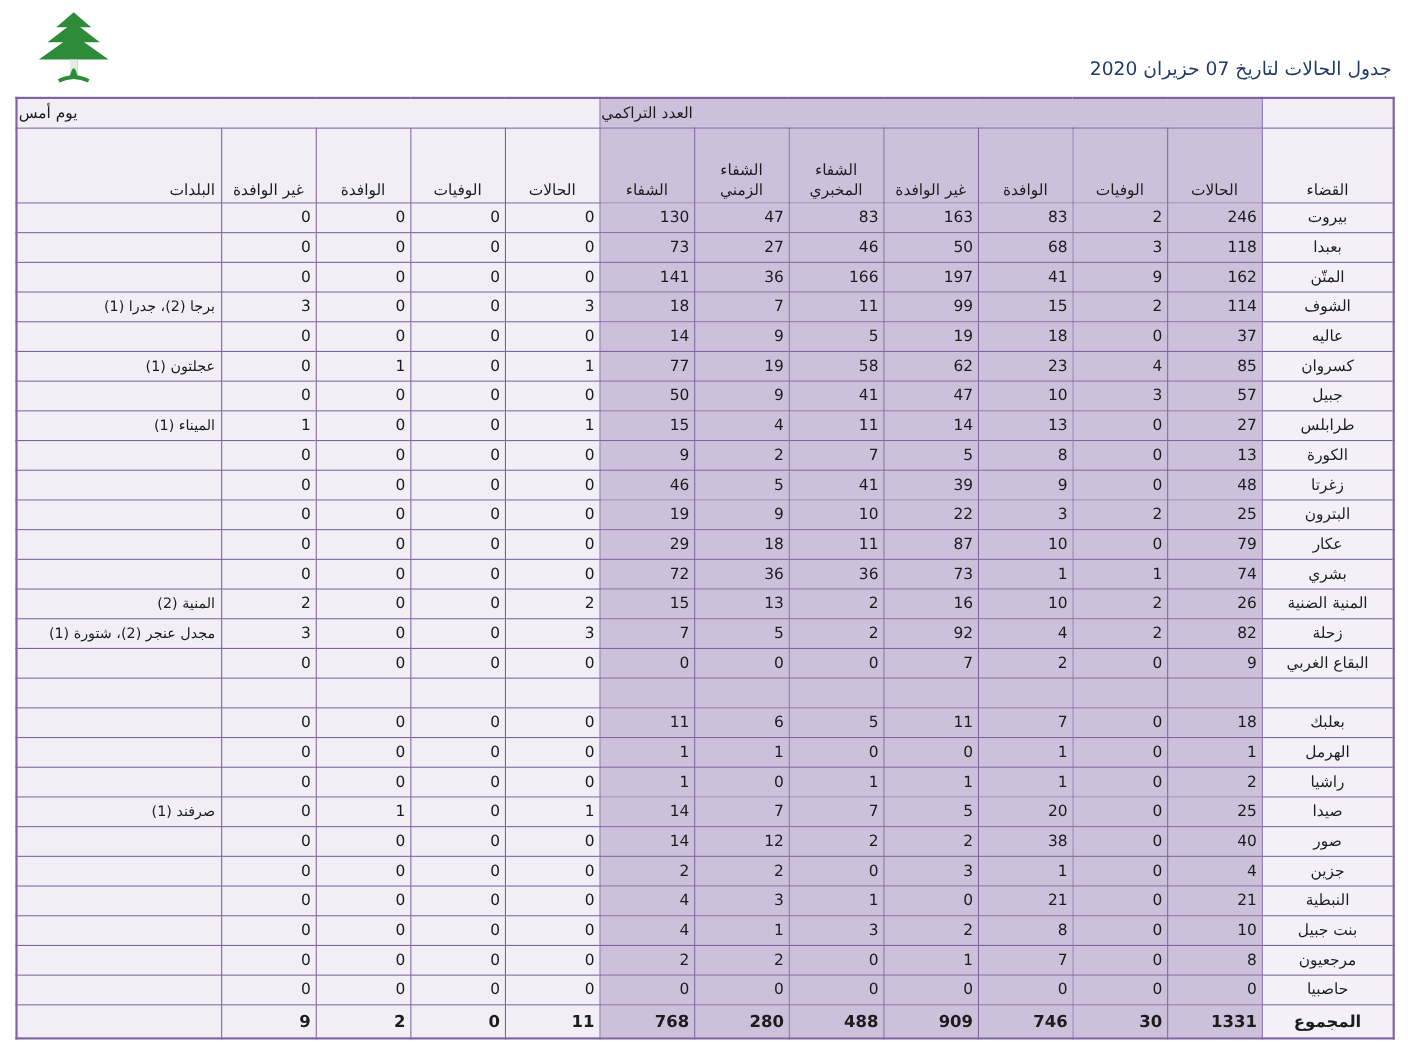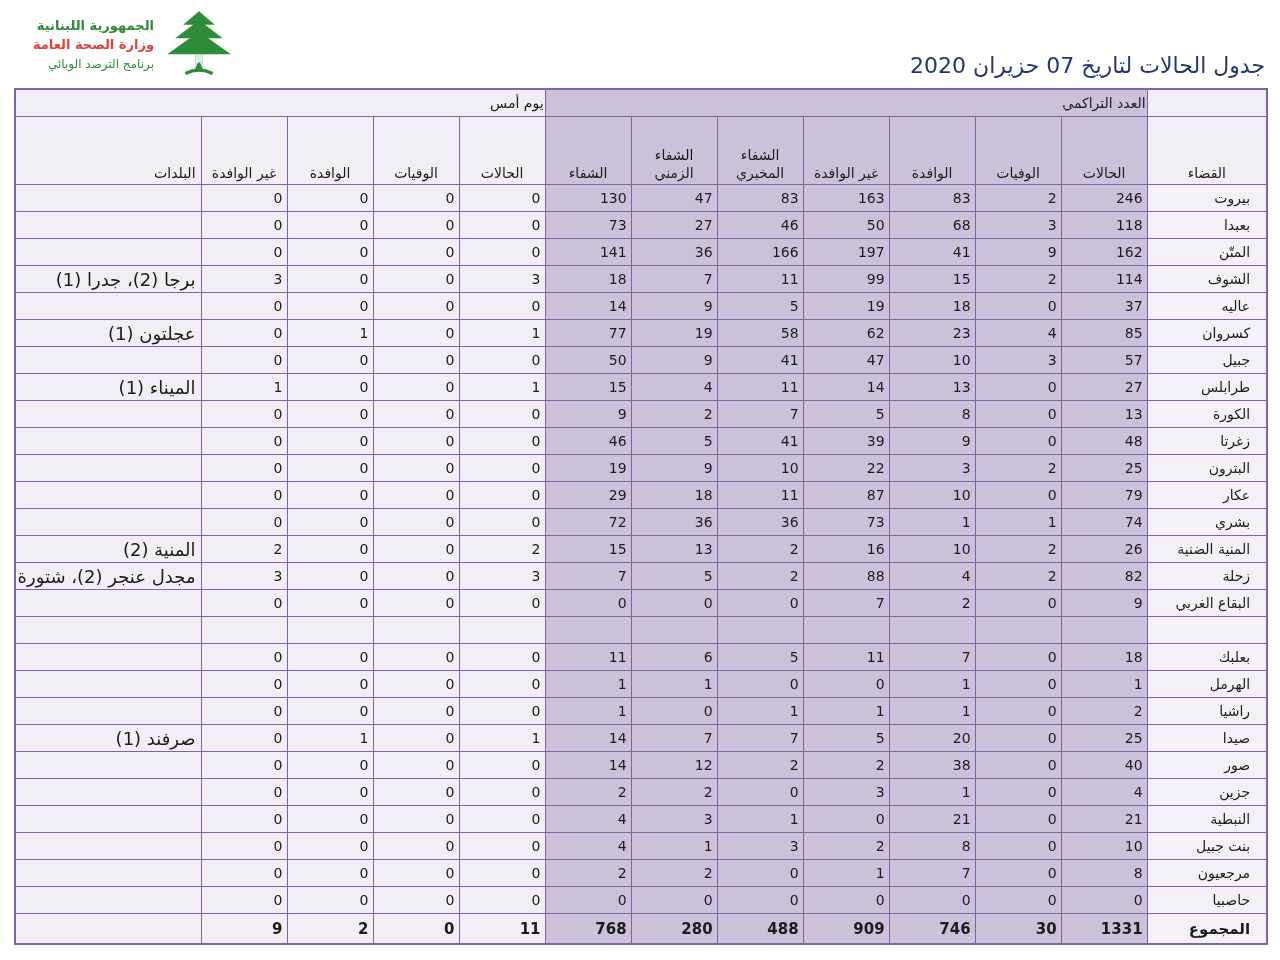--- a/index.html
+++ b/index.html
@@ -10,52 +10,47 @@
   
   .logo{position:absolute;top:10px;left:22px;display:flex;align-items:center;}
   .logo-text{text-align:right;direction:rtl;width:132px;}
   .logo-l1{color:#2e8b3a;font-weight:bold;font-size:13px;letter-spacing:1px;}
   .logo-l2{color:#e63f35;font-weight:bold;font-size:13px;margin-top:4px;letter-spacing:1px;}
   .logo-l3{color:#2e8b3a;font-size:12px;margin-top:5px;}
   .cedar{margin-left:8px;}
   
   .title{
     position:absolute;top:53px;right:15px;direction:rtl;
-    color:#1f3968;font-size:22px;
+    color:#1f3968;font-size:17px;
   }
   
   table{
     position:absolute;top:88px;left:14px;width:1252px;
     border-collapse:collapse;table-layout:fixed;direction:rtl;
     border:2px solid #8064A2;
   }
   td,th{border:1px solid #8064A2;overflow:hidden;white-space:nowrap;}
   th{font-weight:normal;}
   .lav{background:#ccc1db;}
   .light{background:#f1eef5;}
-  .group{text-align:right;vertical-align:middle;font-size:14px;height:24px;}
+  .group{text-align:left;vertical-align:middle;font-size:14px;height:24px;}
   .sub{vertical-align:bottom;text-align:center;padding:2px 5px;font-size:14px;white-space:pre-line;height:63px;line-height:1.25;}
   .sub.center{text-align:right;}
   
   td{height:26px;font-size:14px;}
-  td.d{background:#f3f1f7;text-align:right;padding:0 16px;}   
+  td.d{background:#f3f1f7;text-align:center;padding:0 16px;}   
   td.c{background:#ccc1db;text-align:right;padding:0 4px;}   
   td.y{background:#f1eef5;text-align:right;padding:0 4px;}   
-  td.t{background:#f1eef5;text-align:right;padding:0 5px;font-size:18px;} 
+  td.t{background:#f1eef5;text-align:right;padding:0 5px;font-size:13px;} 
   td.tot{font-weight:bold;font-size:15px;height:29px;}
 </style>
 </head>
 <body>
 
 <div class="logo">
-  <div class="logo-text">
-    <div class="logo-l1">الجمهورية اللبنانية</div>
-    <div class="logo-l2">وزارة الصحة العامة</div>
-    <div class="logo-l3">برنامج الترصد الوبائي</div>
-  </div>
   <svg class="cedar" width="74" height="68" viewBox="0 0 64 60">
     <polygon points="32,1 46,13 18,13" fill="#2e8b3a"></polygon>
     <polygon points="32,9 53,25 11,25" fill="#2e8b3a"></polygon>
     <polygon points="32,19 60,39 4,39" fill="#2e8b3a"></polygon>
     <rect x="29" y="39" width="6" height="15" fill="#2e8b3a"></rect>
     <path d="M29 52 Q32 40 35 52 L35 39 L29 39 Z" fill="#ffffff" opacity="0.85"></path>
     <path d="M20 56 Q32 50 44 56" stroke="#2e8b3a" stroke-width="3" fill="none"></path>
   </svg>
 </div>
 
@@ -310,21 +305,21 @@
         <td class="y">0</td>
         <td class="y">0</td>
         <td class="y">2</td>
         <td class="t">المنية (2)</td>
       </tr>
       <tr>
         <td class="d">زحلة</td>
         <td class="c">82</td>
         <td class="c">2</td>
         <td class="c">4</td>
-        <td class="c">88</td>
+        <td class="c">92</td>
         <td class="c">2</td>
         <td class="c">5</td>
         <td class="c">7</td>
         <td class="y">3</td>
         <td class="y">0</td>
         <td class="y">0</td>
         <td class="y">3</td>
         <td class="t">مجدل عنجر (2)، شتورة (1)</td>
       </tr>
       <tr>

